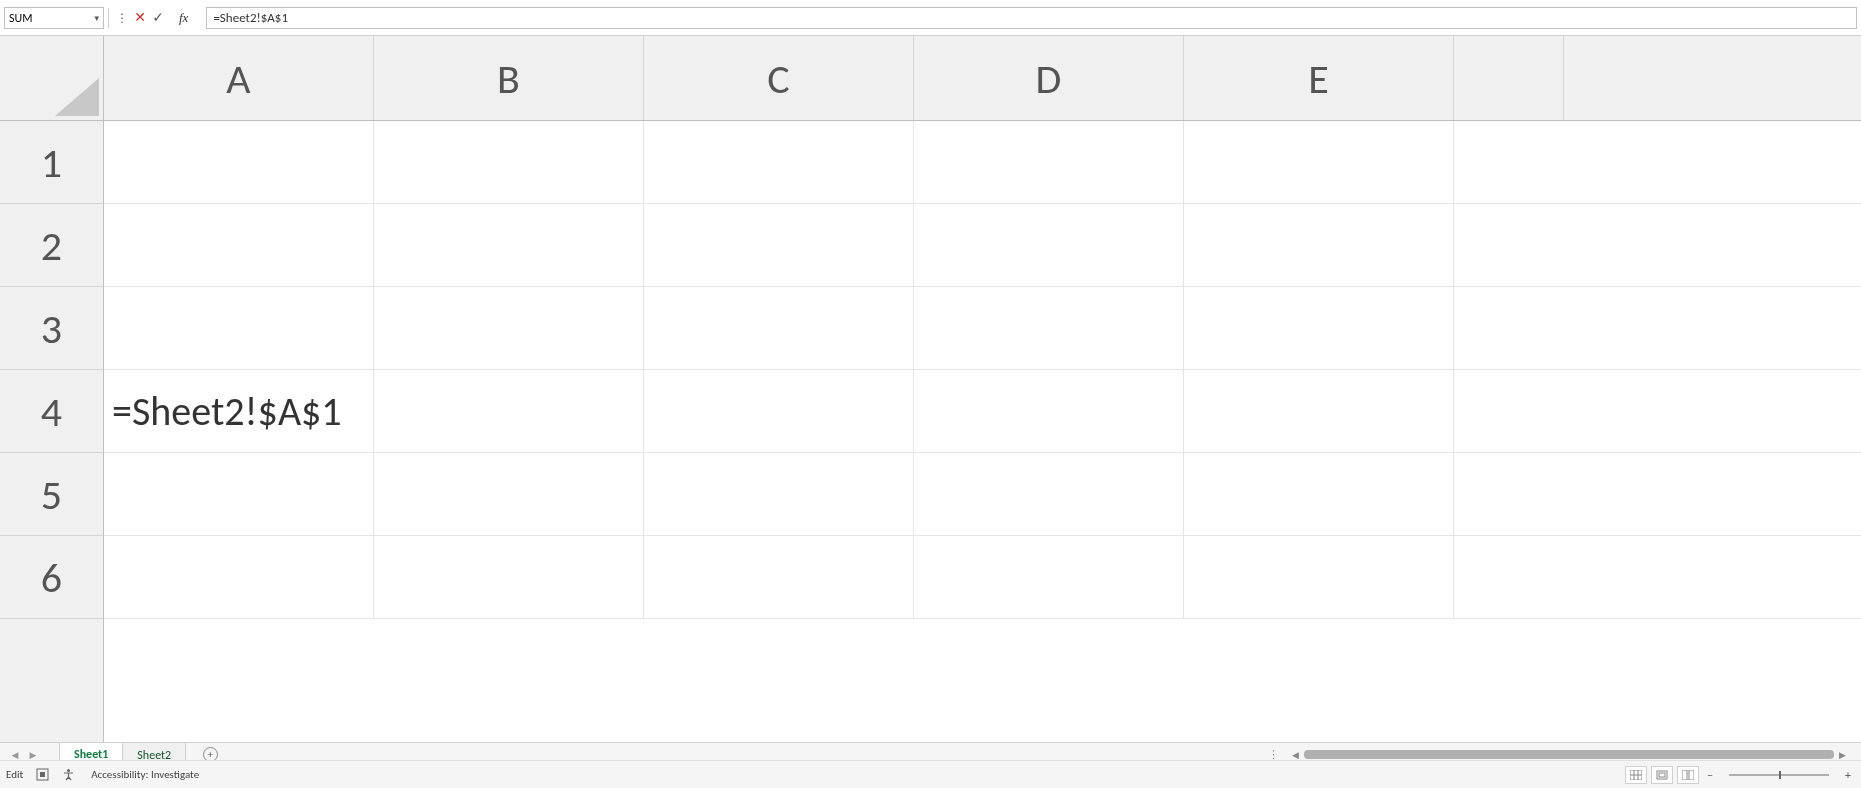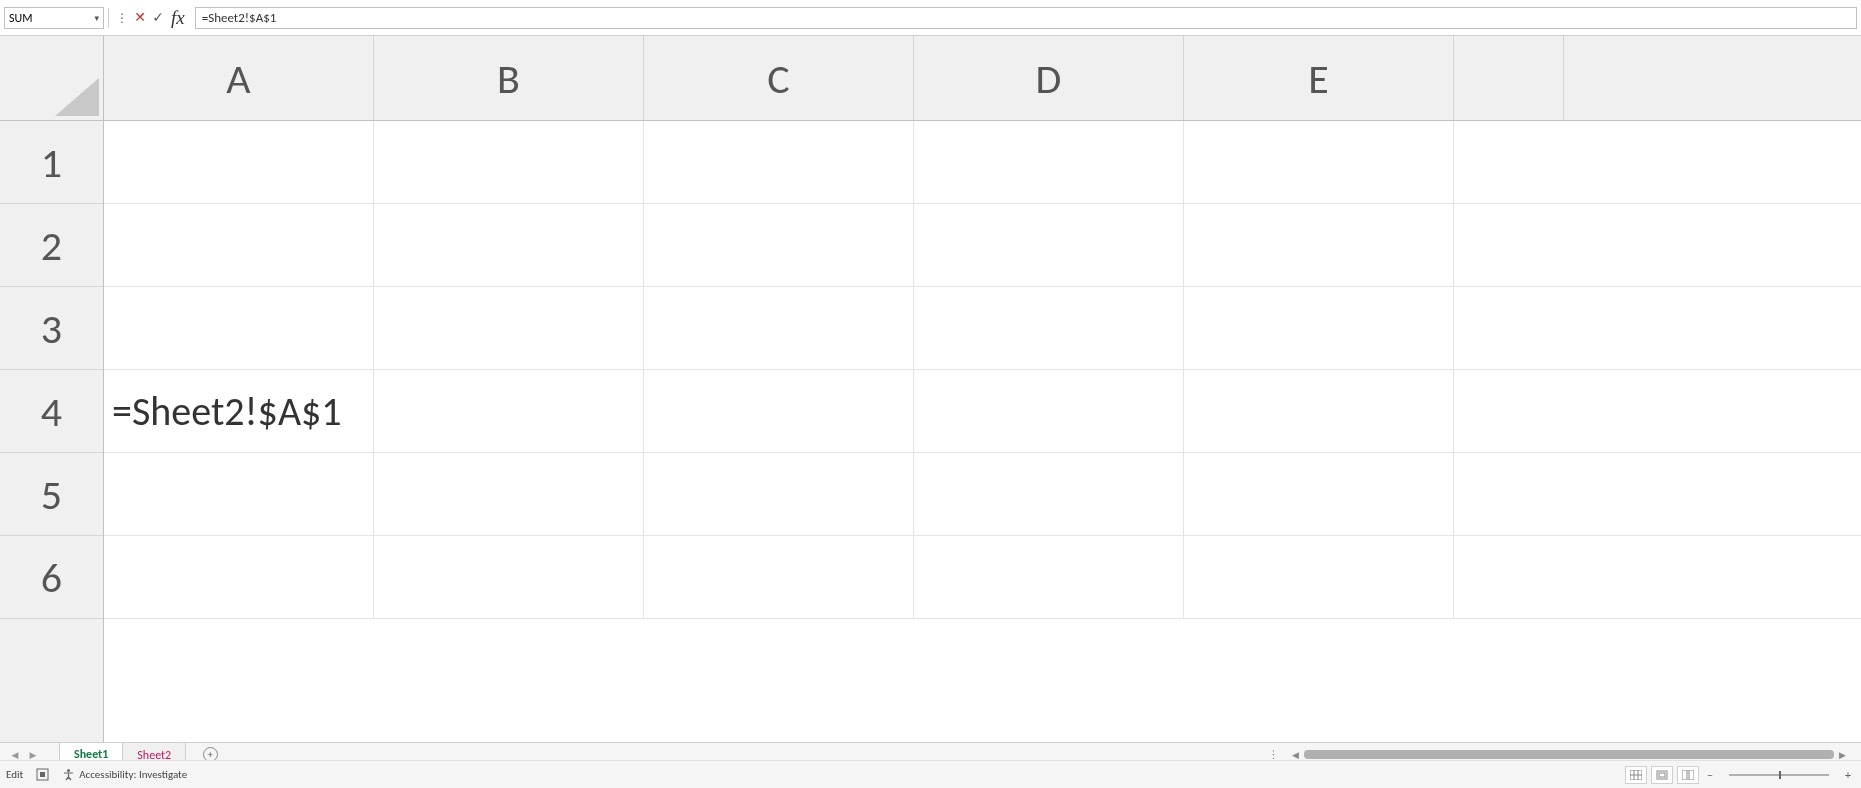--- a/index.html
+++ b/index.html
@@ -57,23 +57,23 @@
       justify-content: center;
       color: #555;
       cursor: pointer;
       font-size: 12px;
     }
     .fb-btn.cancel { color: #c03030; font-size: 14px; }
     .fb-btn.enter { color: #555; font-size: 14px; }
     .fx-label {
       font-style: italic;
       font-family: 'Times New Roman', serif;
-      font-size: 19px;
+      font-size: 13px;
       color: #333;
-      margin: 0 4px;
+      margin: 0 12px;
     }
     .formula-input-wrap {
       flex: 1;
       height: 22px;
       border: 1px solid #c0c0c0;
       background: #fff;
       display: flex;
       align-items: center;
       padding: 0 6px;
       margin-left: 6px;
@@ -226,21 +226,21 @@
       margin-left: 12px;
     }
     .sheet-tab {
       padding: 0 14px;
       display: flex;
       align-items: center;
       border-right: 1px solid #d0d0d0;
       border-left: 1px solid #d0d0d0;
       background: #f0f0f0;
       cursor: pointer;
-      color: #be185d;
+      color: #14532d;
       margin-left: -1px;
     }
     .sheet-tab.active {
       background: #fff;
       font-weight: bold;
       border-bottom: 2px solid #107c41;
       color: #107c41;
     }
     .tab-add {
       width: 24px;
@@ -310,21 +310,21 @@
       padding: 0 6px;
     }
     .status-left {
       display: flex;
       align-items: center;
       gap: 12px;
     }
     .status-item {
       display: flex;
       align-items: center;
-      gap: 4px;
+      gap: 16px;
     }
     .status-icon {
       width: 14px;
       height: 14px;
       display: flex;
       align-items: center;
       justify-content: center;
     }
     .status-right {
       margin-left: auto;

